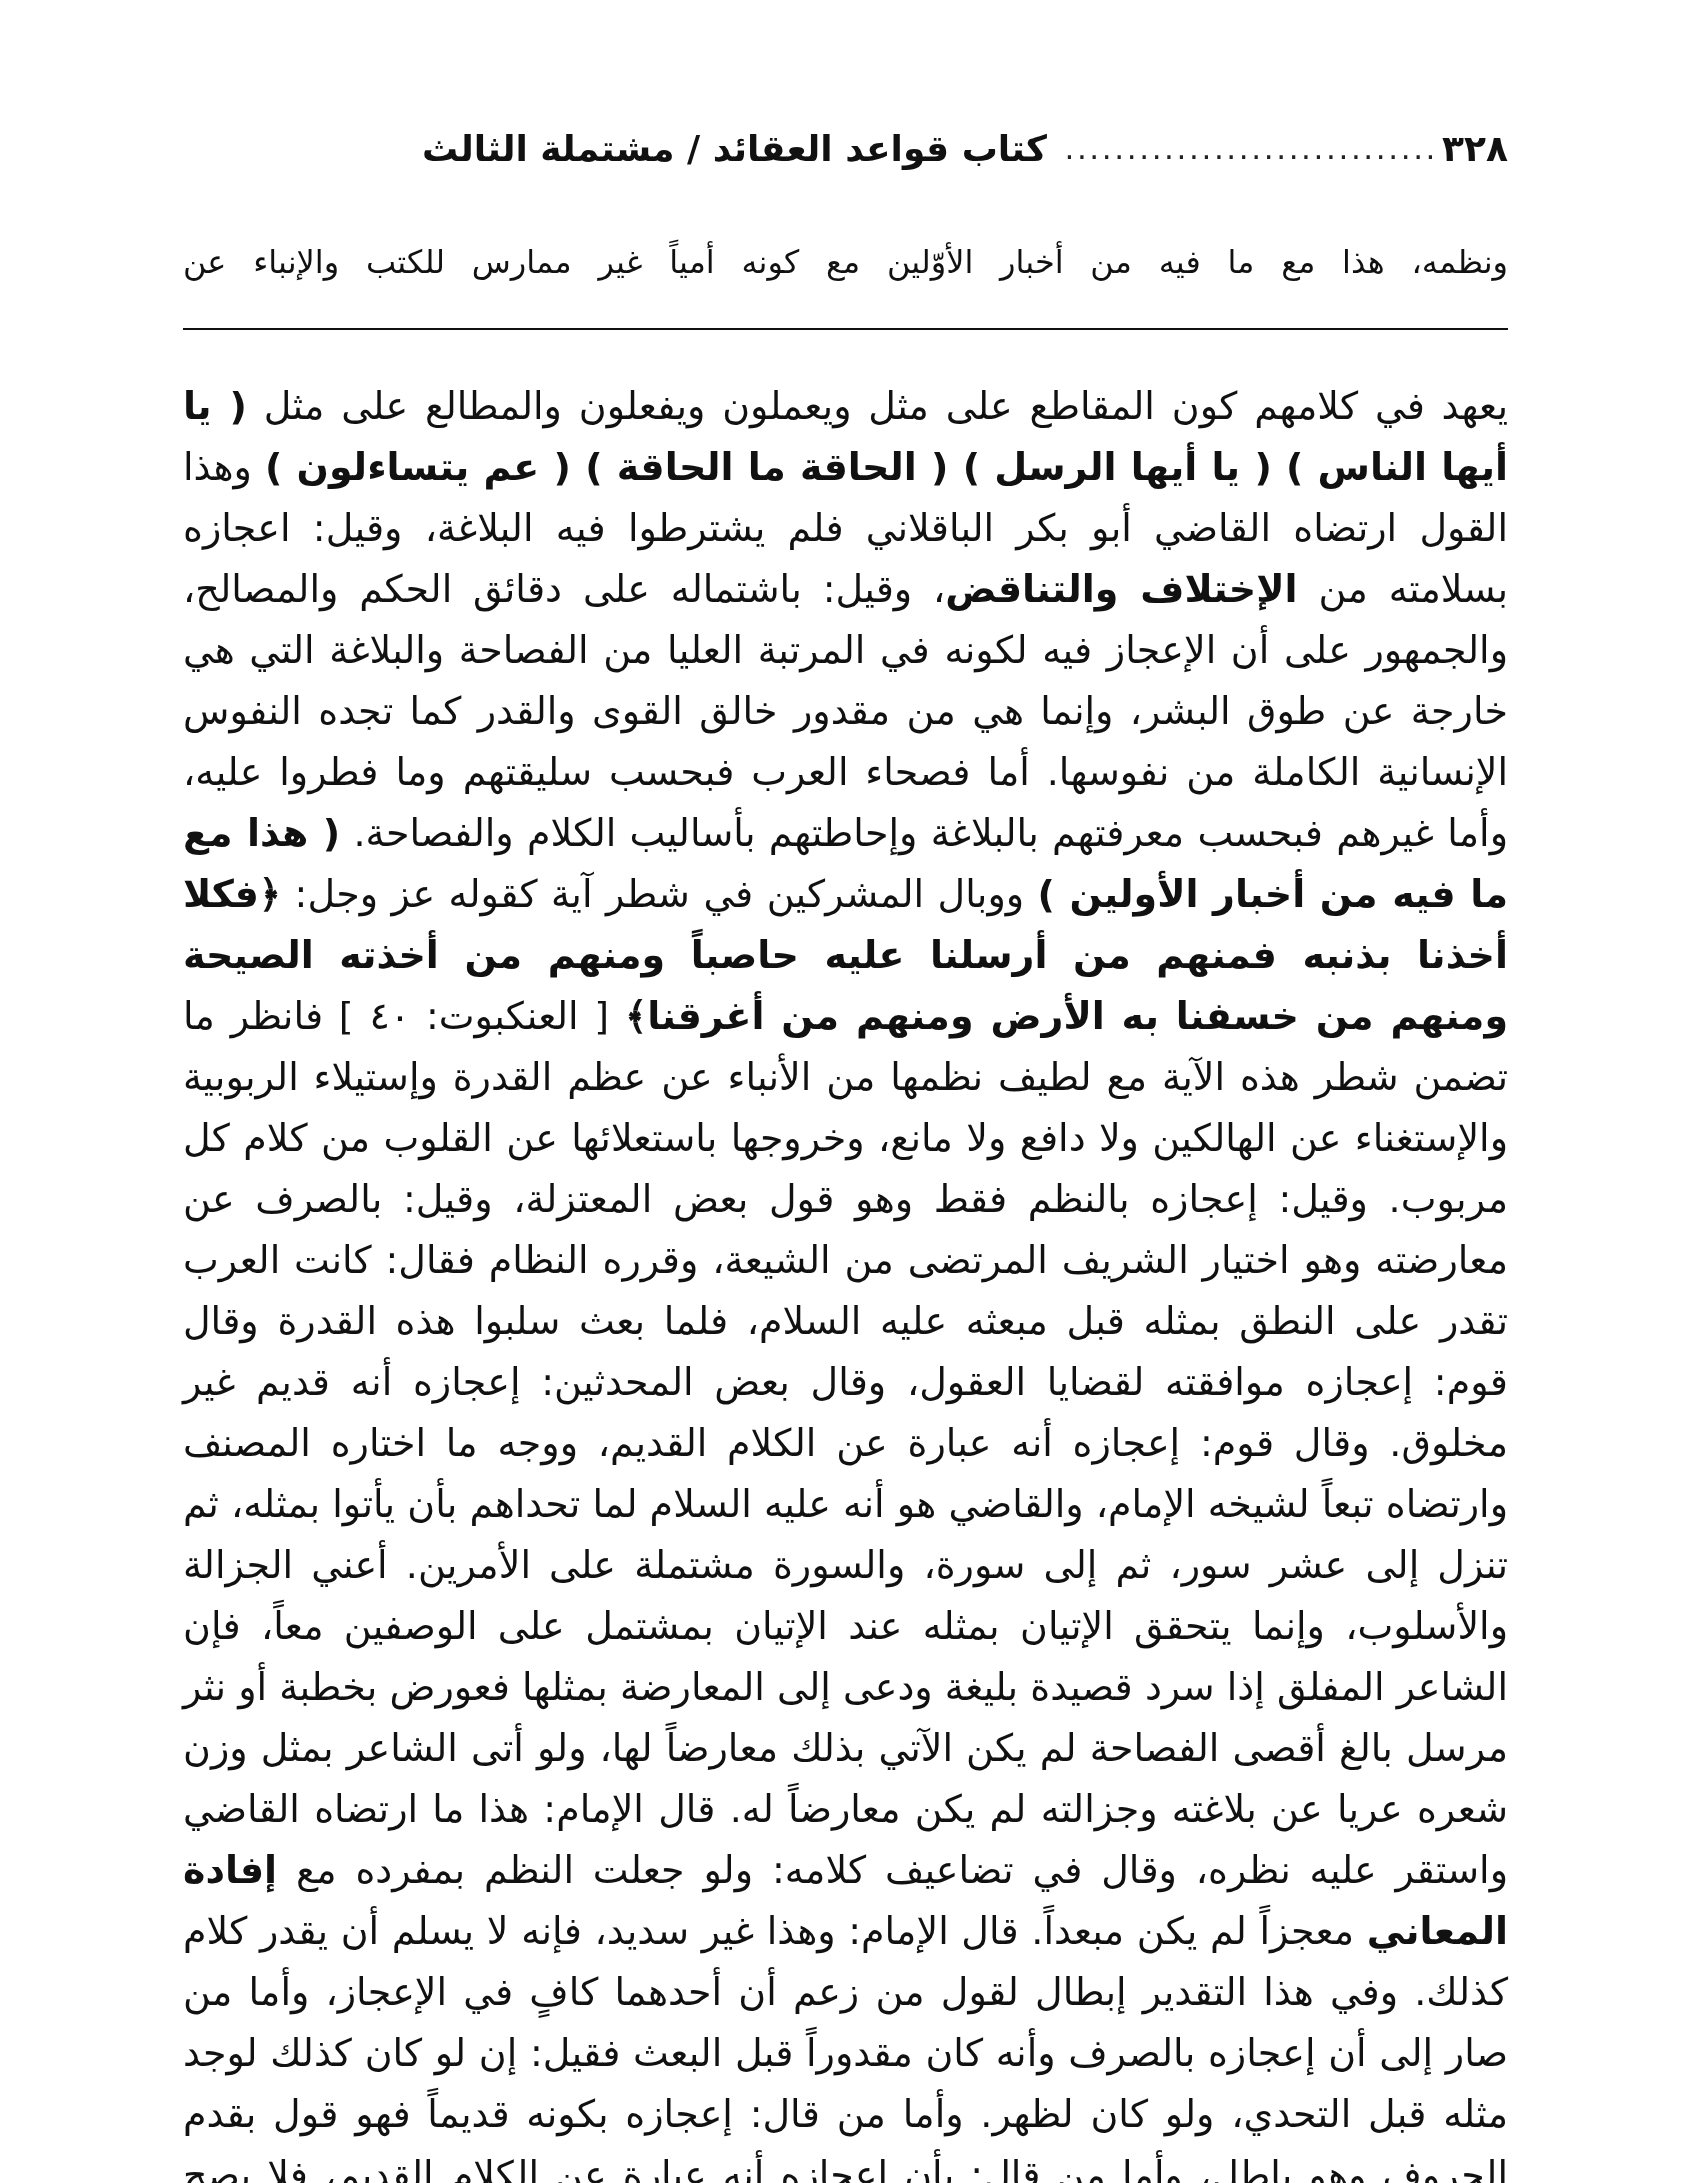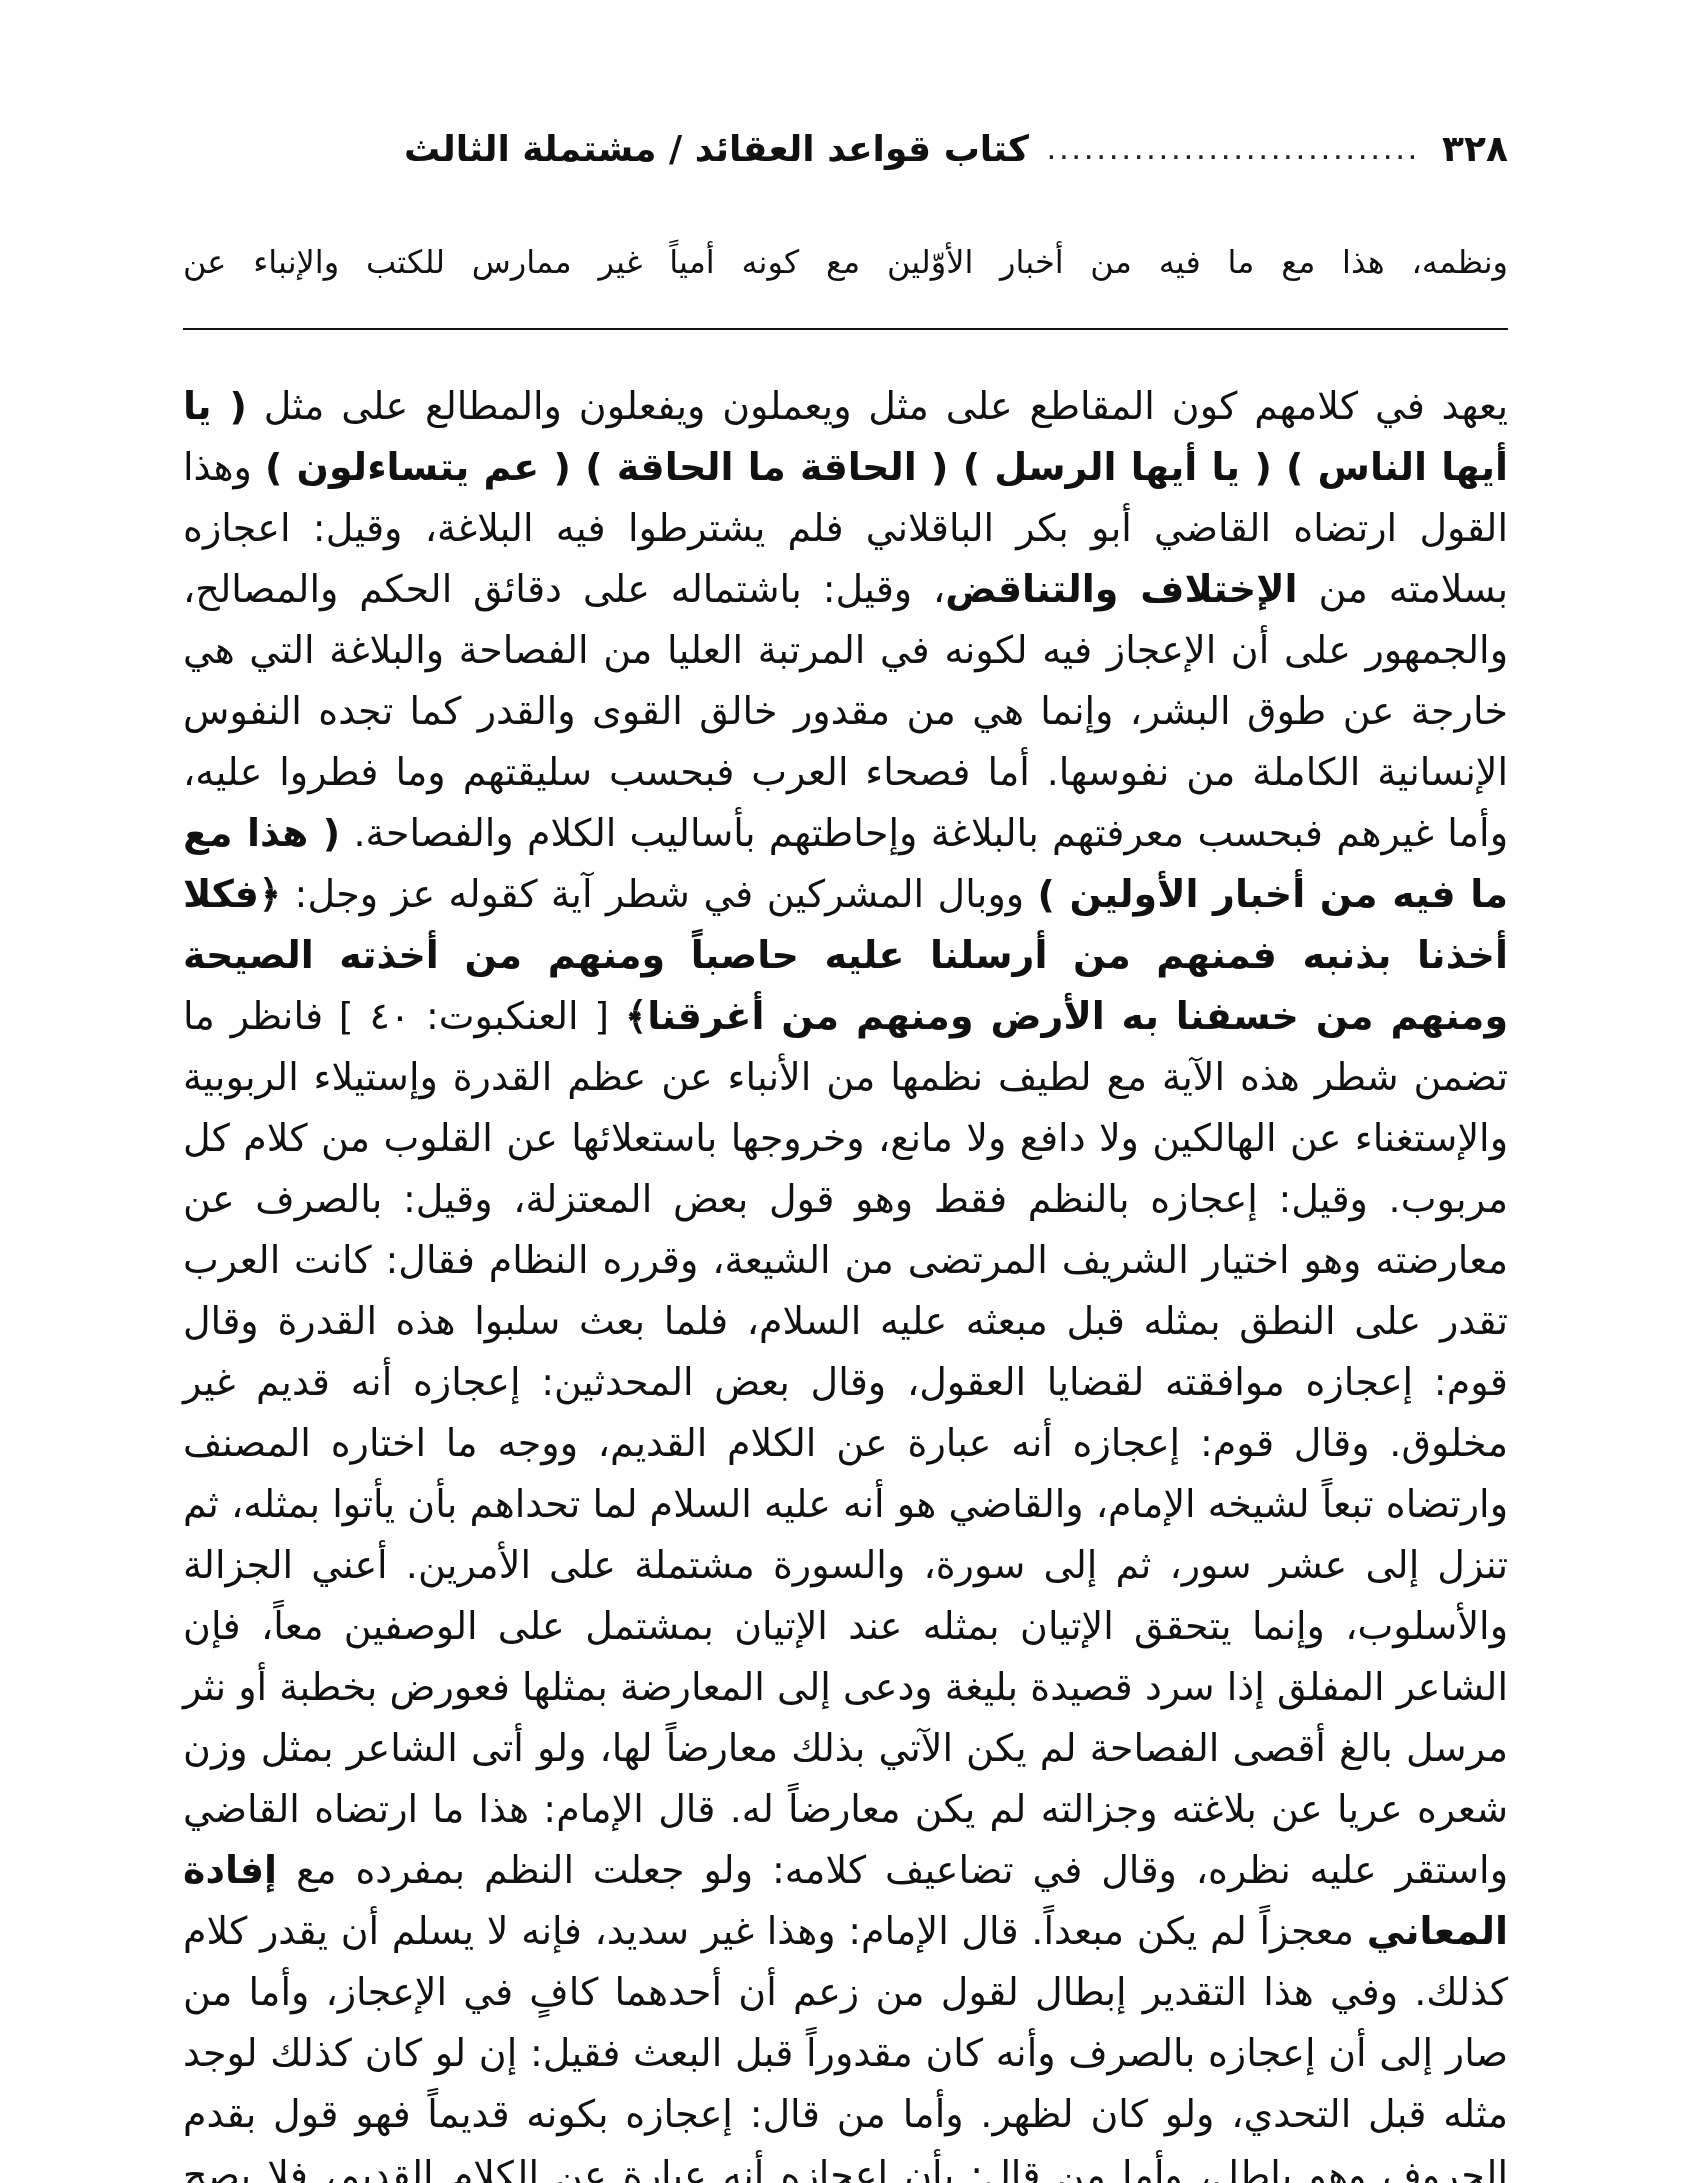--- a/index.html
+++ b/index.html
@@ -7,21 +7,21 @@
     width: 1691px; height: 2455px; position: relative; overflow: hidden;
     font-family: "DejaVu Sans", "Liberation Sans", sans-serif;
     color: #111111;
   }
   .page { position: absolute; left: 183px; right: 183px; top: 0; bottom: 0; direction: rtl; }
   .running-header {
     position: absolute; top: 122px; left: 0; right: 0; height: 52px;
     display: flex; align-items: center; justify-content: flex-start;
     font-size: 36px; font-weight: bold; white-space: nowrap;
   }
-  .running-header .page-number { margin-left: 22px; }
+  .running-header .page-number { margin-left: 4px; }
   .running-header .leader { color: #222; letter-spacing: 2.6px; font-weight: normal; margin-left: 17.5px; font-size: 31px; }
   .top-line {
     position: absolute; top: 227px; left: 0; right: 0;
     font-size: 32px; line-height: 70px; text-align: justify; text-align-last: justify;
     white-space: nowrap;
   }
   .divider {
     position: absolute; top: 328px; left: 0; right: 0; height: 0;
     border-top: 2.6px solid #111;
   }

